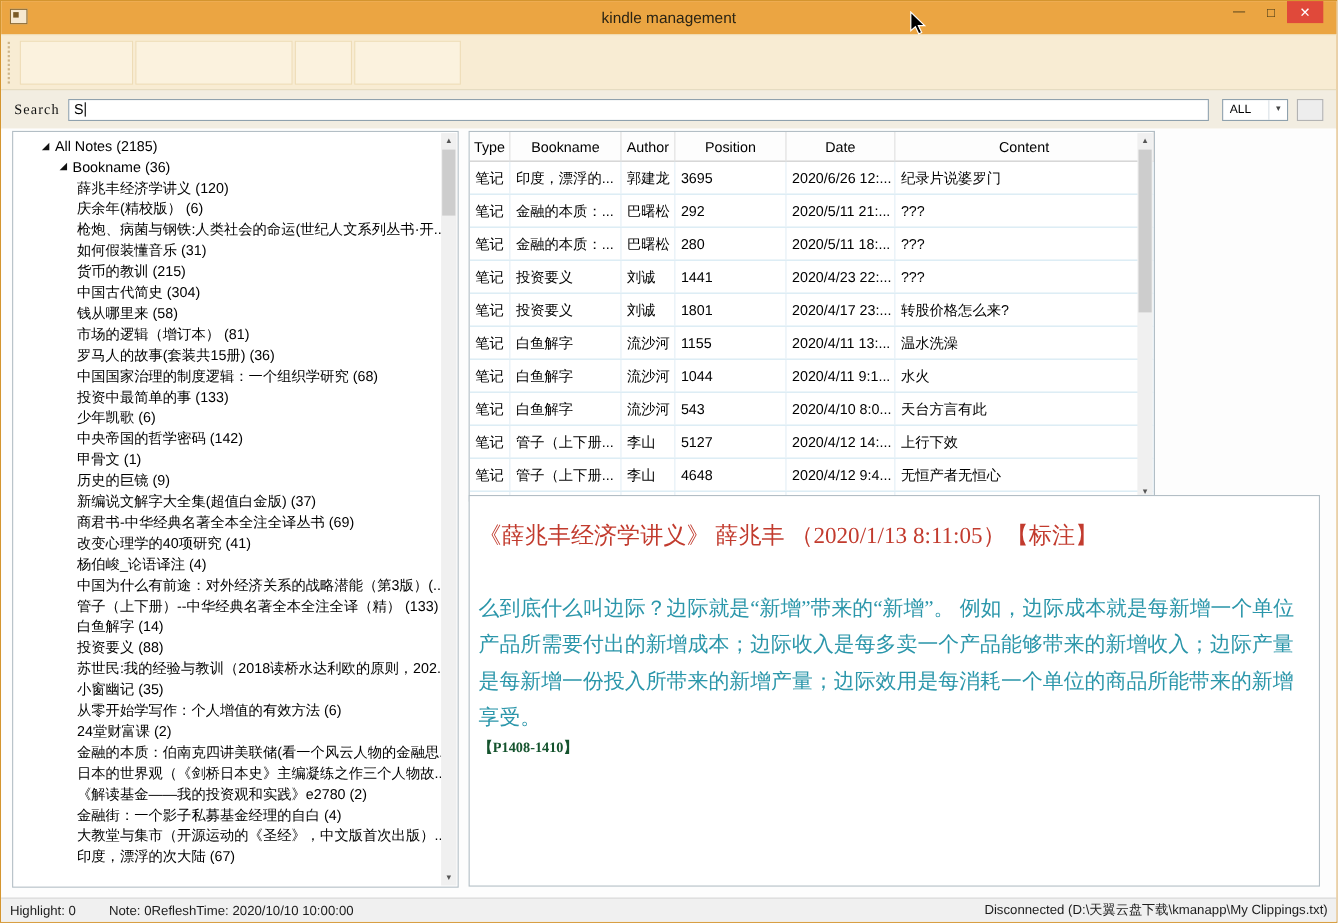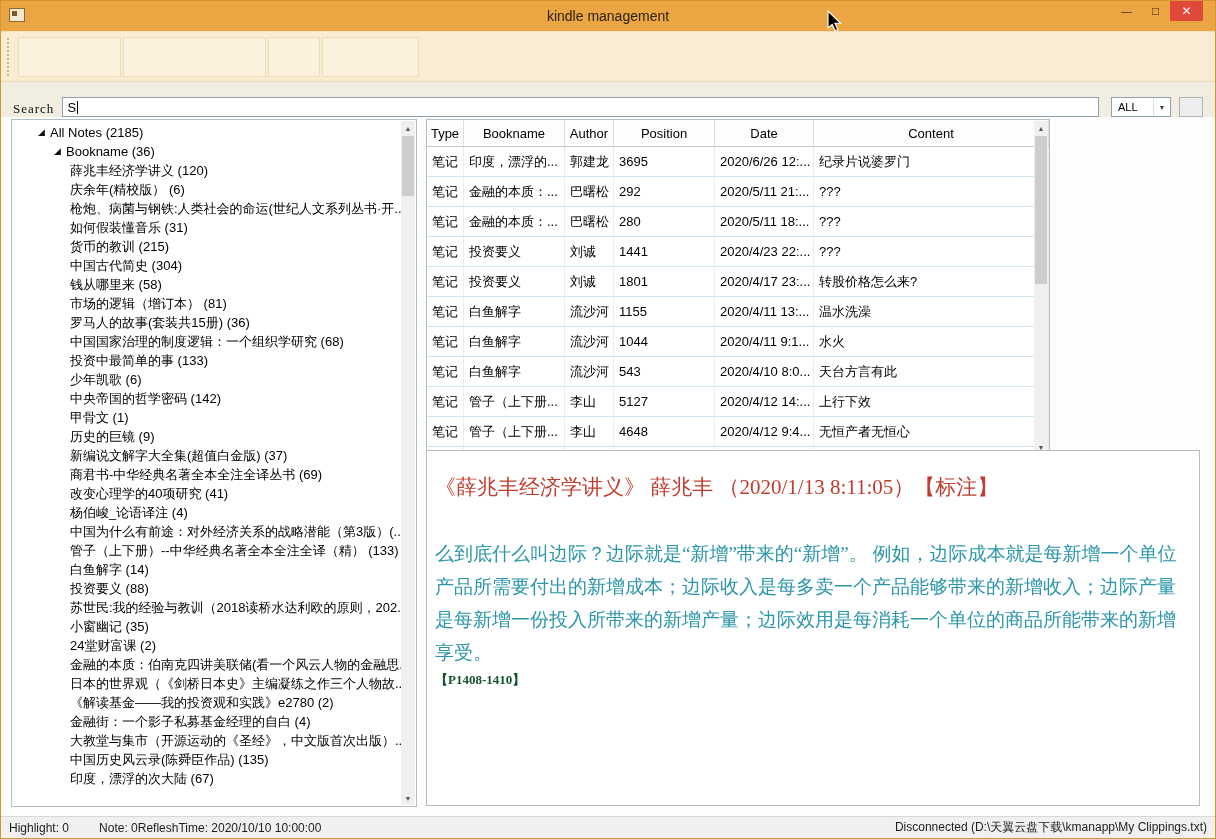--- a/index.html
+++ b/index.html
@@ -15,21 +15,21 @@
   .win-btn.max{font-size:12px;}
   .win-btn.close{width:33px;background:#e0493a;color:#fff;font-size:12px;}
 
   
   .toolbar{height:50px;background:#f8ecd3;display:flex;align-items:center;padding-left:6px;border-top:1px solid #f1dfbd;box-sizing:border-box;}
   .gripper{width:4px;height:38px;border-left:2px dotted #cdb488;margin-right:5px;}
   .tb-btn{height:40px;background:#fbf2de;border:1px solid #eedcb6;margin-right:2px;box-sizing:border-box;}
   .tb-btn.b1{width:103px;}.tb-btn.b2{width:143px;}.tb-btn.b3{width:52px;}.tb-btn.b4{width:97px;}
 
   
-  .searchrow{height:36px;background:#f2ede1;border-top:1px solid #e5dabd;display:flex;align-items:flex-end;padding:0 12px;box-sizing:border-box;}
+  .searchrow{height:36px;background:#f2ede1;border-top:1px solid #e5dabd;display:flex;align-items:center;padding:0 12px;box-sizing:border-box;}
   .search-label{font-size:13px;color:#111;margin-right:8px;font-family:"Liberation Serif",serif;letter-spacing:1px;}
   .search-input{flex:1;height:20px;background:#fff;border:1px solid #8fa1ad;display:flex;align-items:center;padding:0 4px;font-size:13px;margin-right:12px;box-sizing:border-box;}
   .caret{width:1px;height:13px;background:#000;margin-left:1px;}
   .dropdown{width:60px;height:20px;background:#fff;border:1px solid #8fa1ad;display:flex;align-items:center;font-size:11px;padding-left:6px;position:relative;margin-right:8px;box-sizing:border-box;}
   .dd-arrow{position:absolute;right:0;top:0;width:16px;height:100%;display:flex;align-items:center;justify-content:center;font-size:7px;color:#444;border-left:1px solid #d9e0e5;}
   .small-btn{width:24px;height:20px;background:#ededed;border:1px solid #b3b3b3;box-sizing:border-box;}
 
   
   .main{position:absolute;left:0;right:0;top:116px;bottom:22px;background:#fdfdfd;}
   .panel{position:absolute;background:#fff;border:1px solid #b3bec5;overflow:hidden;box-sizing:border-box;}
@@ -150,27 +150,27 @@
             <div class="tree-item book">新编说文解字大全集(超值白金版) (37)</div>
             <div class="tree-item book">商君书-中华经典名著全本全注全译丛书 (69)</div>
             <div class="tree-item book">改变心理学的40项研究 (41)</div>
             <div class="tree-item book">杨伯峻_论语译注 (4)</div>
             <div class="tree-item book">中国为什么有前途：对外经济关系的战略潜能（第3版）(...</div>
             <div class="tree-item book">管子（上下册）--中华经典名著全本全注全译（精） (133)</div>
             <div class="tree-item book">白鱼解字 (14)</div>
             <div class="tree-item book">投资要义 (88)</div>
             <div class="tree-item book">苏世民:我的经验与教训（2018读桥水达利欧的原则，202...</div>
             <div class="tree-item book">小窗幽记 (35)</div>
+            <div class="tree-item book">从零开始学写作：个人增值的有效方法 (6)</div>
             <div class="tree-item book">24堂财富课 (2)</div>
             <div class="tree-item book">金融的本质：伯南克四讲美联储(看一个风云人物的金融思...</div>
             <div class="tree-item book">日本的世界观（《剑桥日本史》主编凝练之作三个人物故...</div>
             <div class="tree-item book">《解读基金——我的投资观和实践》e2780 (2)</div>
             <div class="tree-item book">金融街：一个影子私募基金经理的自白 (4)</div>
             <div class="tree-item book">大教堂与集市（开源运动的《圣经》，中文版首次出版）...</div>
-            <div class="tree-item book">中国历史风云录(陈舜臣作品) (135)</div>
             <div class="tree-item book">印度，漂浮的次大陆 (67)</div>
           </div>
       </div>
       <div class="vscrollbar">
         <div class="sb-arrow up">▲</div>
         <div class="sb-thumb tree-thumb"></div>
         <div class="sb-arrow down">▼</div>
       </div>
     </div>
 

